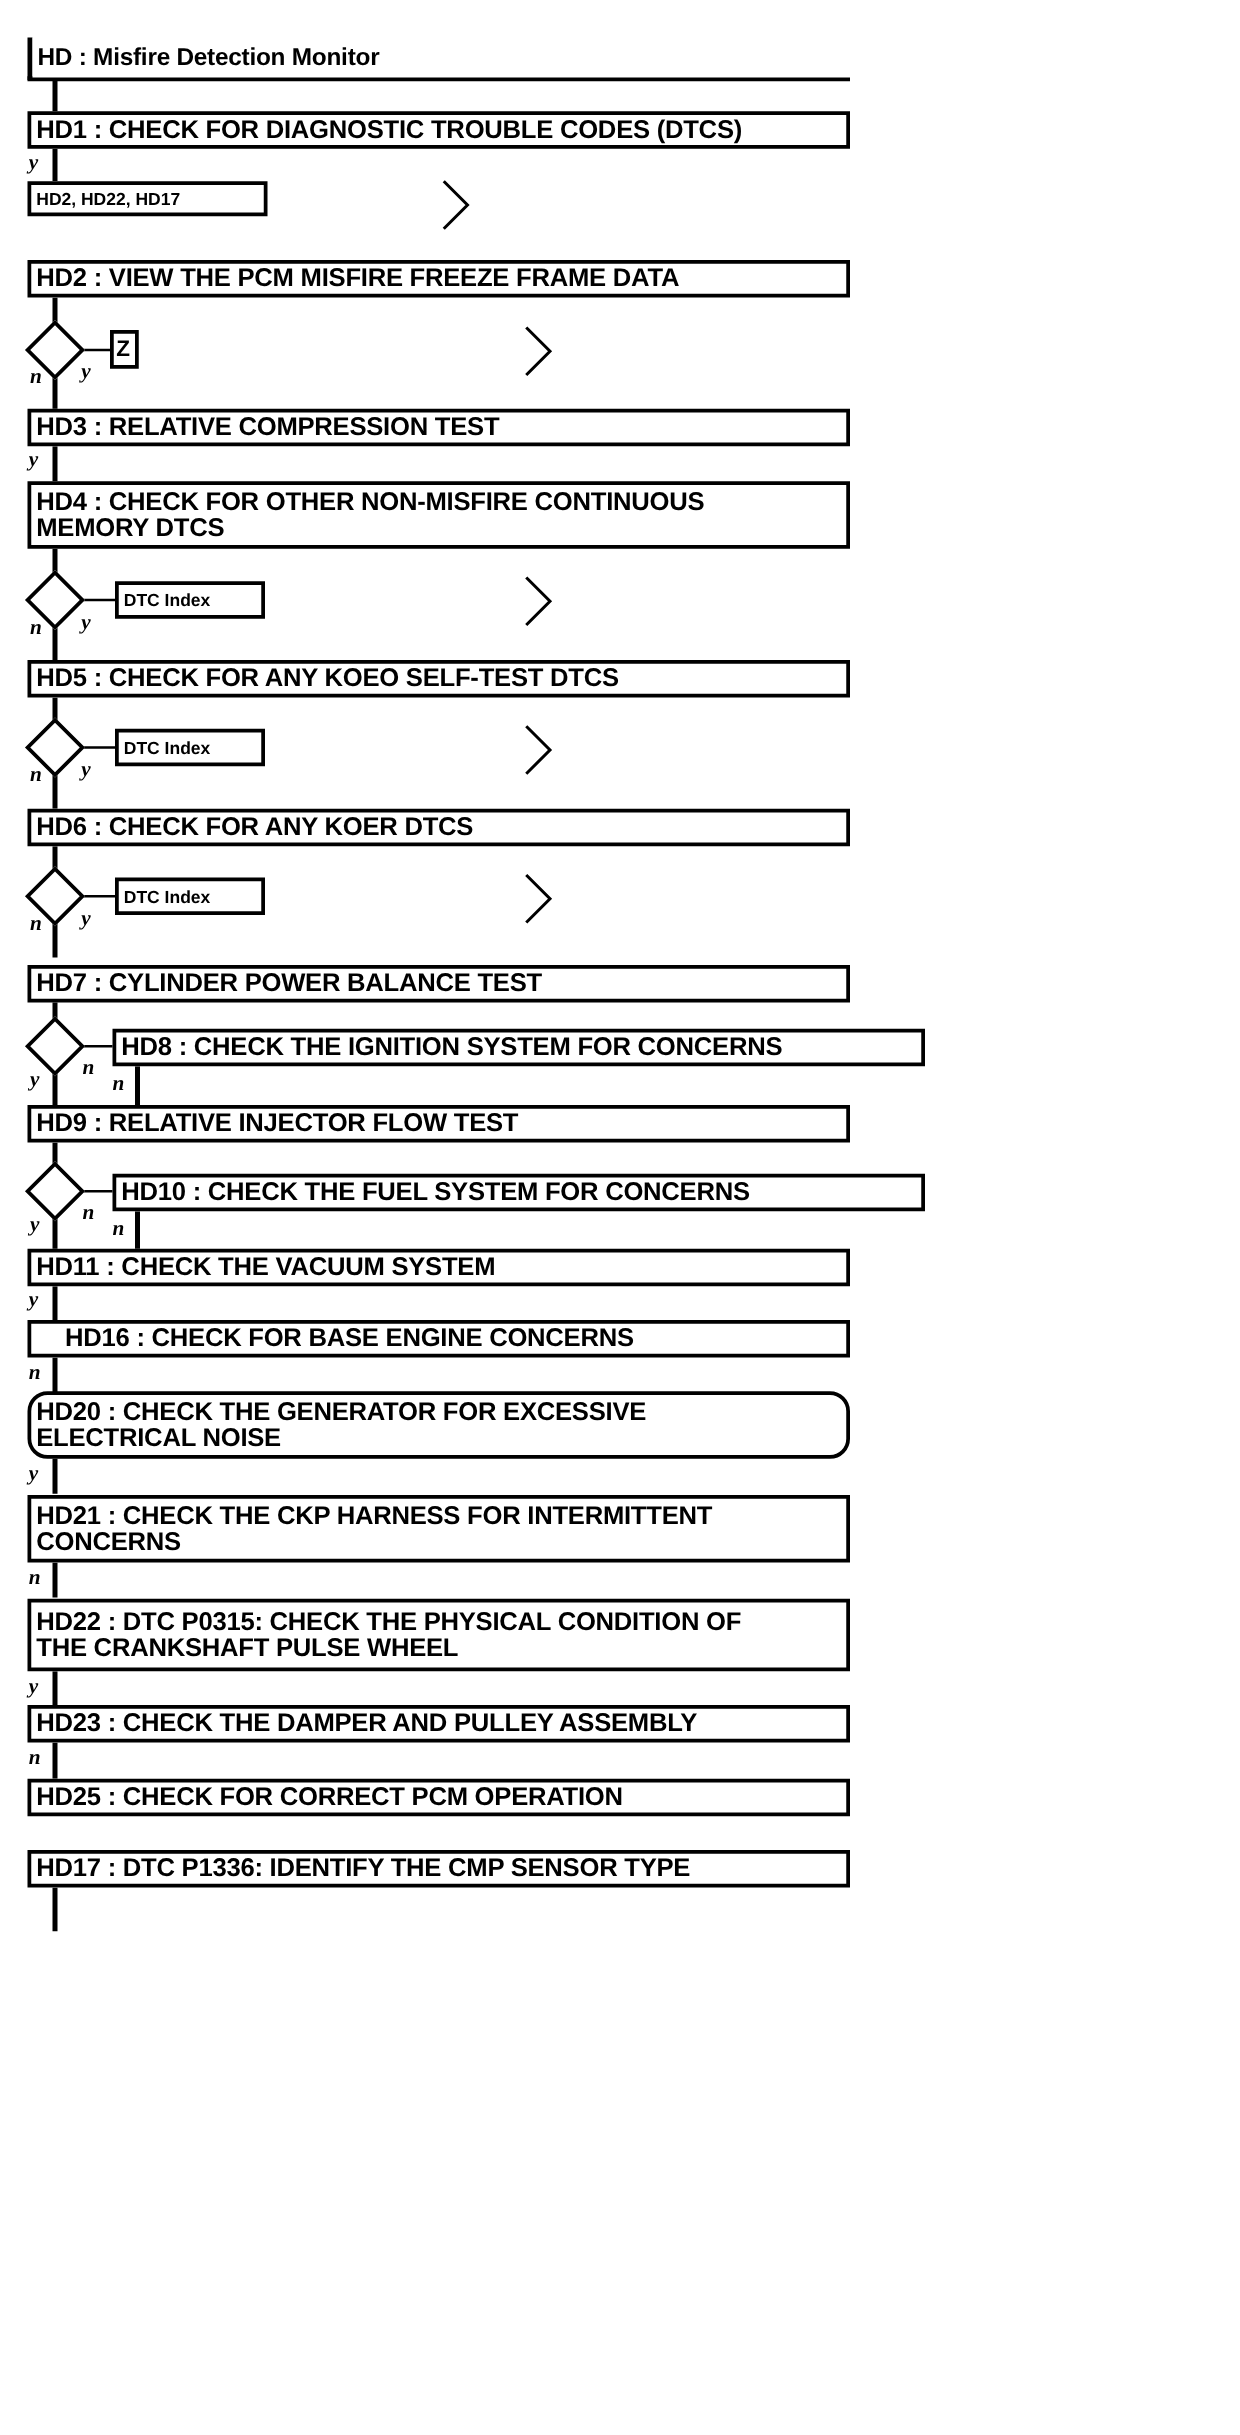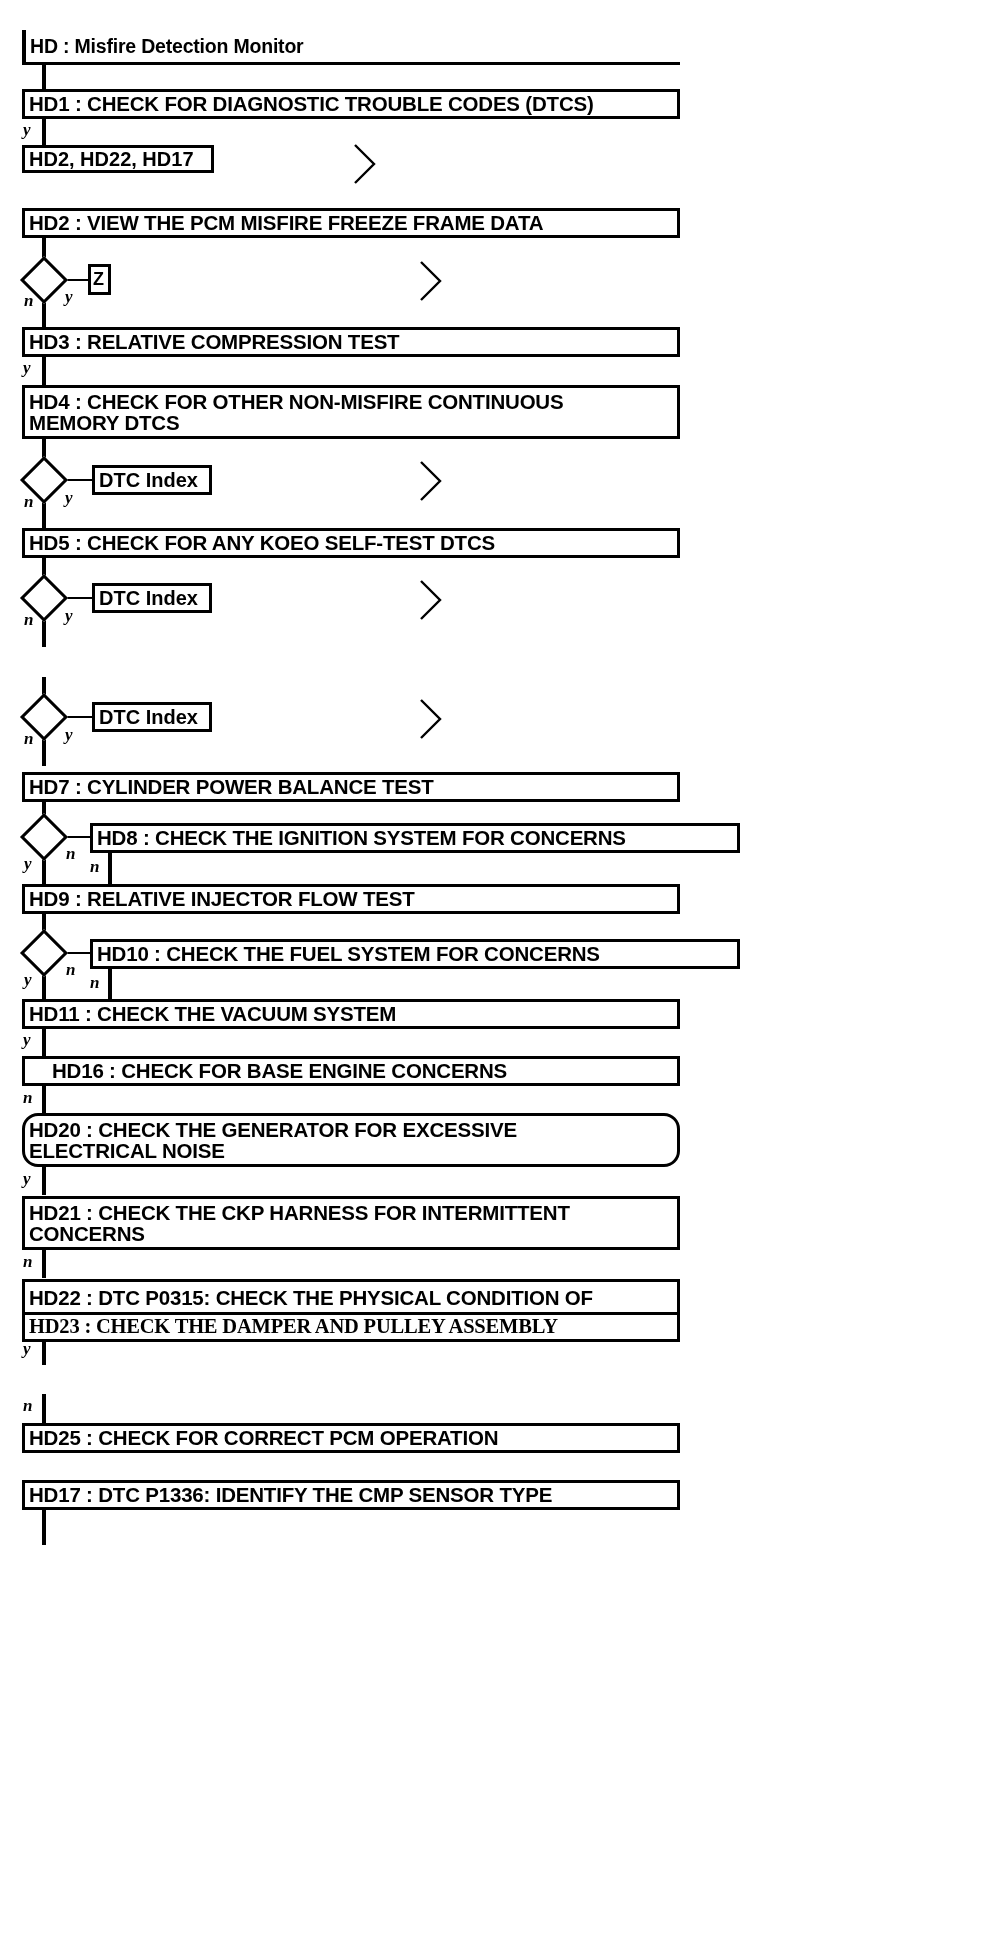--- a/index.html
+++ b/index.html
@@ -48,21 +48,21 @@
     position:absolute;
     box-sizing:border-box;
     border:3px solid #000;
     background:#fff;
     display:flex;
     align-items:center;
     z-index:6;
   }
   .ref .txt{
     font-weight:bold;
-    font-size:20px;
+    font-size:14px;
     color:#000;
     padding:0 3px 0 4px;
     white-space:nowrap;
   }
   .ref.zbox .txt{ font-size:18px; padding:0 2px; }
 
   
   .vline{ position:absolute; width:4px; background:#000; z-index:2; }
   .hline{ position:absolute; height:3px; background:#000; z-index:2; }
   .hline.thin{ height:2px; }
@@ -171,20 +171,23 @@
   <div class="ref" style="left:92px;top:583px;width:120px;height:30px;">
     <div class="txt">DTC Index</div>
   </div>
   <div class="blabel" style="left:65px;top:607px;">y</div>
   <div class="blabel" style="left:24px;top:611px;">n</div>
   <div class="vline" style="left:42px;top:615px;height:32px;"></div>
   <svg class="chev" style="left:418px;top:578px;" width="28" height="44" viewBox="0 0 28 44">
     <polyline points="3,3 22,22 3,41" fill="none" stroke="#000" stroke-width="2.4"></polyline>
   </svg>
 
+  <div class="node step" style="left:22px;top:647px;width:658px;height:30px;">
+    <div class="txt">HD6 : CHECK FOR ANY KOER DTCS</div>
+  </div>
   <div class="vline" style="left:42px;top:677px;height:24px;"></div>
   <div class="diamond" style="left:27px;top:700px;"></div>
   <div class="hline thin" style="left:61px;top:716px;width:40px;"></div>
   <div class="ref" style="left:92px;top:702px;width:120px;height:30px;">
     <div class="txt">DTC Index</div>
   </div>
   <div class="blabel" style="left:65px;top:726px;">y</div>
   <div class="blabel" style="left:24px;top:730px;">n</div>
   <div class="vline" style="left:42px;top:734px;height:32px;"></div>
   <svg class="chev" style="left:418px;top:697px;" width="28" height="44" viewBox="0 0 28 44">
@@ -250,21 +253,21 @@
   <div class="vline" style="left:42px;top:1250px;height:28px;"></div>
   <div class="blabel" style="left:23px;top:1253px;">n</div>
 
   <div class="node step" style="left:22px;top:1279px;width:658px;height:58px;">
     <div class="txt">HD22 : DTC P0315: CHECK THE PHYSICAL CONDITION OF
 THE CRANKSHAFT PULSE WHEEL</div>
   </div>
   <div class="vline" style="left:42px;top:1337px;height:28px;"></div>
   <div class="blabel" style="left:23px;top:1340px;">y</div>
 
-  <div class="node step" style="left:22px;top:1312px;width:658px;height:30px;font-family:Liberation Serif, serif;">
+  <div class="node step" style="left:22px;top:1364px;width:658px;height:30px;">
     <div class="txt">HD23 : CHECK THE DAMPER AND PULLEY ASSEMBLY</div>
   </div>
   <div class="vline" style="left:42px;top:1394px;height:29px;"></div>
   <div class="blabel" style="left:23px;top:1397px;">n</div>
 
   <div class="node step" style="left:22px;top:1423px;width:658px;height:30px;">
     <div class="txt">HD25 : CHECK FOR CORRECT PCM OPERATION</div>
   </div>
 
   <div class="node step" style="left:22px;top:1480px;width:658px;height:30px;">

